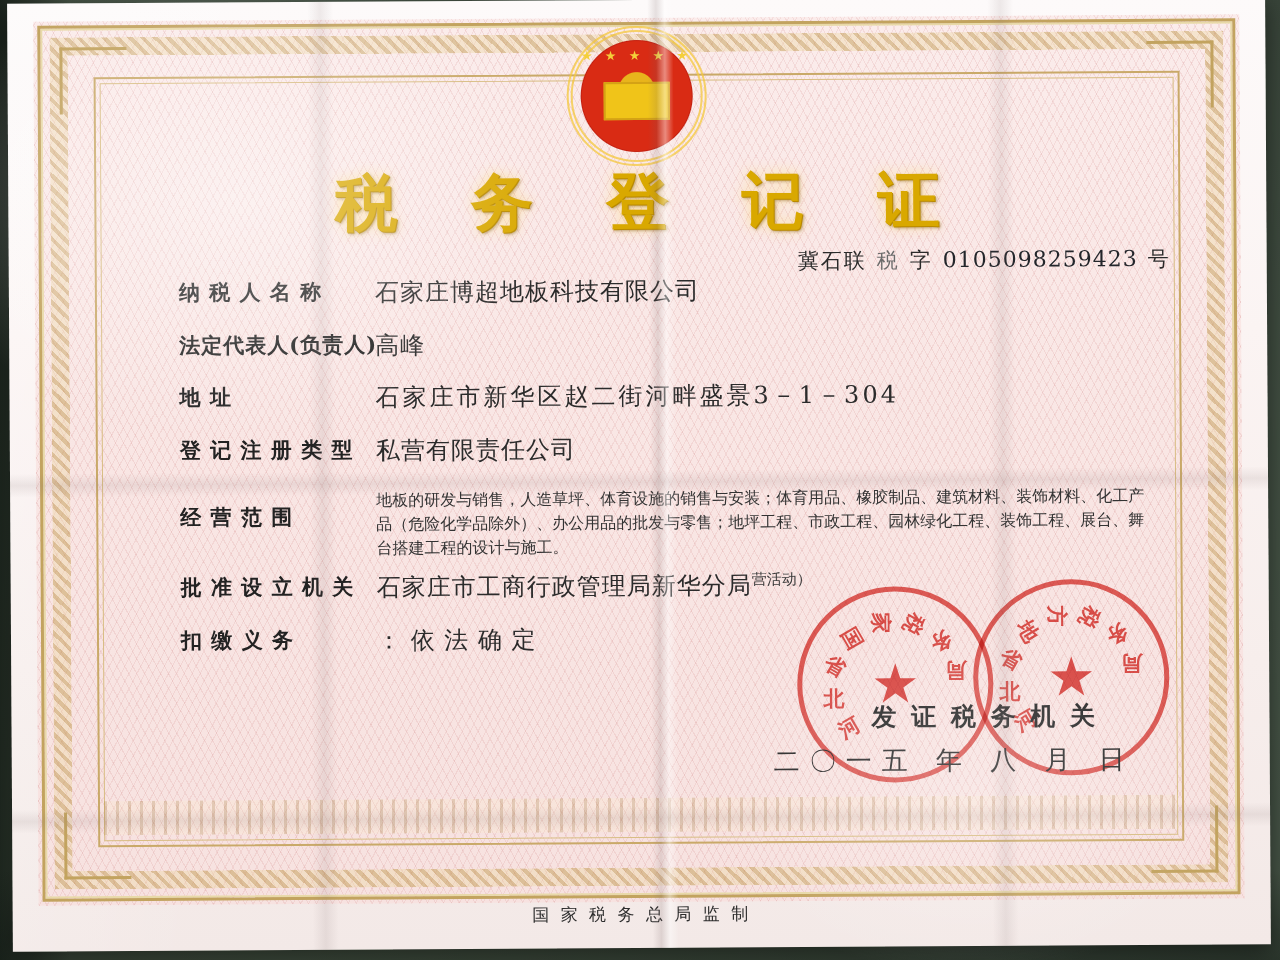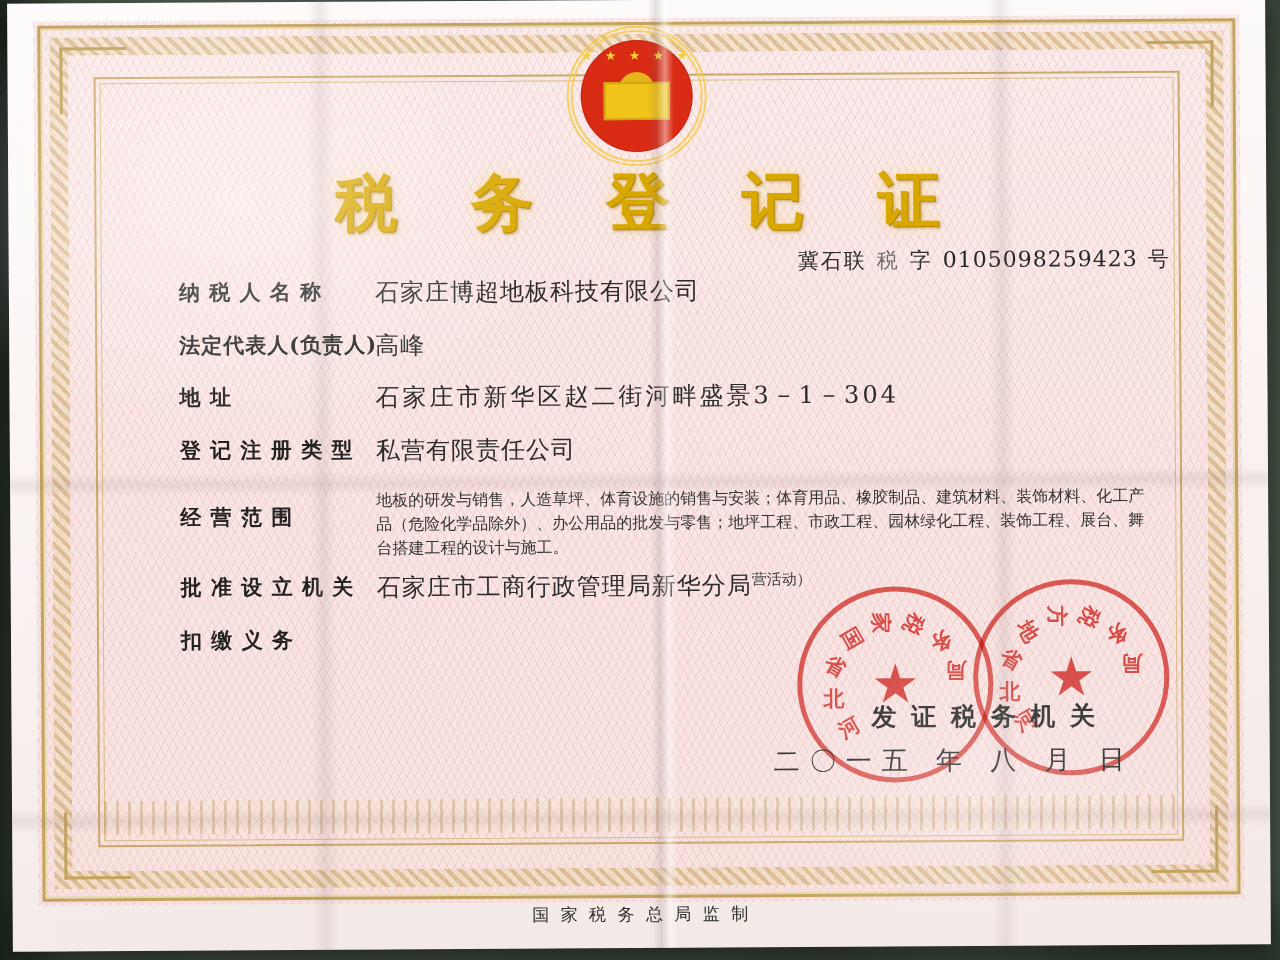--- a/index.html
+++ b/index.html
@@ -390,20 +390,21 @@
       </div>
 
       <div class="row">
         <div class="label">批 准 设 立 机 关</div>
         <div class="value">石家庄市工商行政管理局新华分局</div>
         <div class="tail-note">营活动）</div>
       </div>
 
       <div class="row">
         <div class="label">扣 缴 义 务</div>
+        <div class="value">：  依 法 确 定</div>
       </div>
     </div>
 
     <div class="stamp left">
       <div class="arc">
           <span style="transform: rotate(-120deg) translate(0px, -72px) rotate(90deg);">河</span>
           <span style="transform: rotate(-90deg) translate(0px, -72px) rotate(90deg);">北</span>
           <span style="transform: rotate(-60deg) translate(0px, -72px) rotate(90deg);">省</span>
           <span style="transform: rotate(-30deg) translate(0px, -72px) rotate(90deg);">国</span>
           <span style="transform: rotate(0deg) translate(0px, -72px) rotate(90deg);">家</span>

